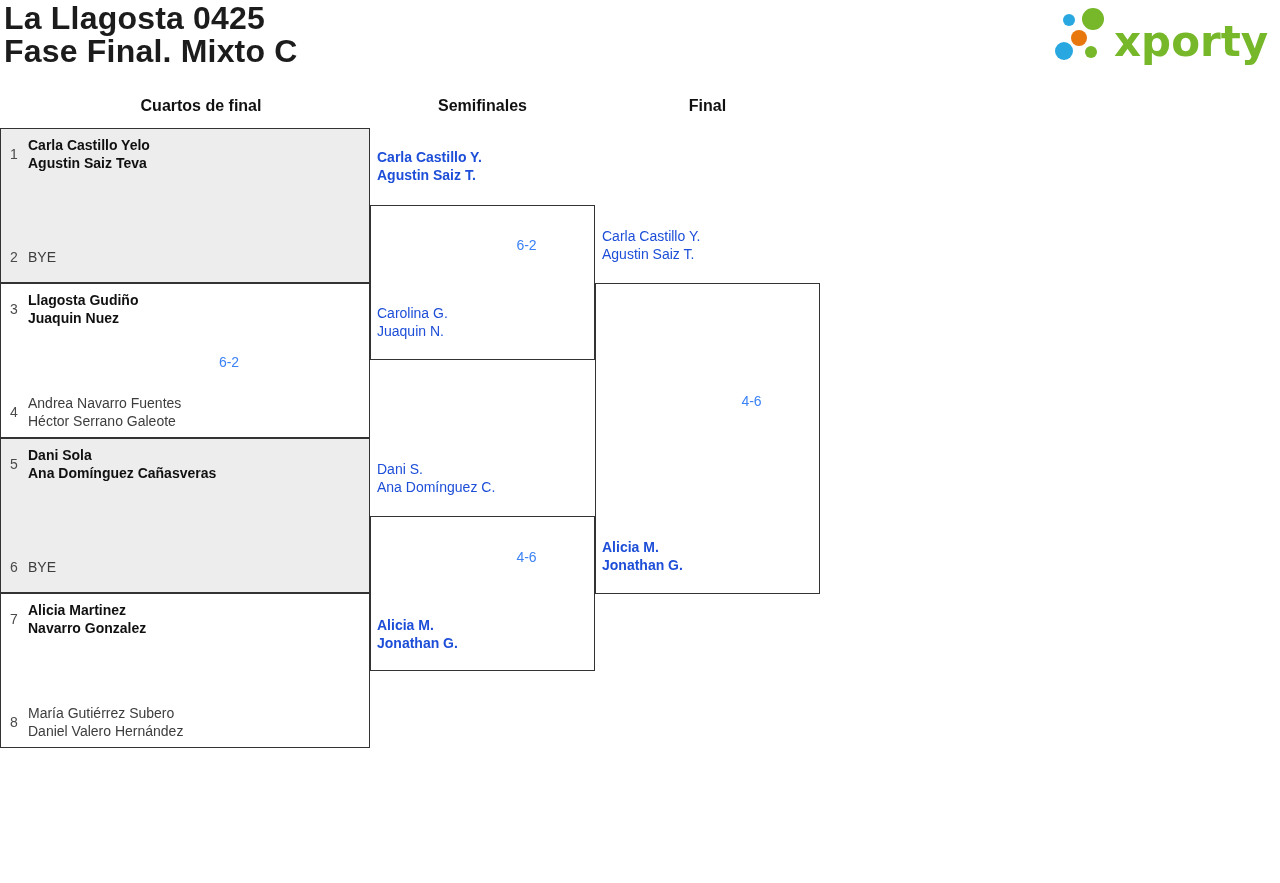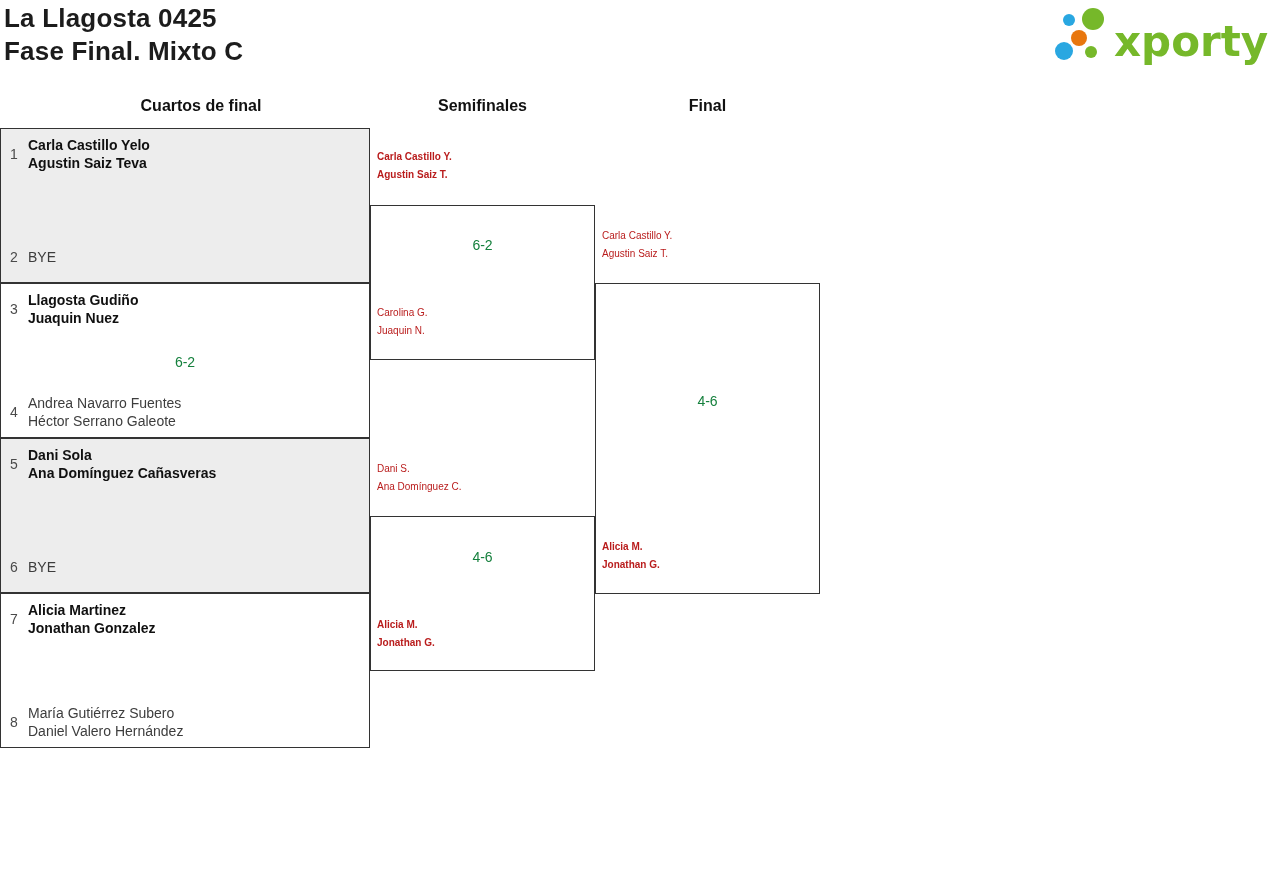--- a/index.html
+++ b/index.html
@@ -1,21 +1,21 @@
 <!DOCTYPE html>
 <html><head>
 <meta charset="utf-8">
 <style>
   html,body{margin:0;padding:0;background:#fff;}
   body{width:1280px;height:883px;position:relative;overflow:hidden;
        font-family:"Liberation Sans","DejaVu Sans",sans-serif;color:#222;}
   .page{position:absolute;inset:0;}
 
   
-  .title{position:absolute;left:4px;top:2px;font-size:26px;line-height:33px;
+  .title{position:absolute;left:4px;top:2px;font-size:32px;line-height:33px;
          font-weight:700;color:#1c1c1c;letter-spacing:.2px;}
   .logo{position:absolute;left:1048px;top:4px;width:232px;height:68px;}
 
   
   .round-header{position:absolute;top:97px;height:20px;text-align:center;
         font-size:16px;font-weight:700;color:#111;}
   .rh-qf{left:16px;width:370px;text-align:center;}
   .rh-sf{left:370px;width:225px;}
   .rh-f{left:595px;width:225px;}
 
@@ -31,24 +31,24 @@
   .box-f  {left:595px;top:283px;width:225px;height:311px;}
 
   
   .row{position:absolute;left:0;width:370px;height:36px;display:flex;align-items:center;}
   .seed{flex:0 0 28px;text-align:center;font-size:14px;color:#4a4a4a;}
   .names{font-size:14px;line-height:18px;color:#3d3d3d;}
   .nl{display:block;}
   .winner{font-weight:700;color:#101010;}
 
   
-  .plabel{position:absolute;width:215px;font-size:10px;line-height:18px;color:#b91c1c;}
+  .plabel{position:absolute;width:215px;font-size:14px;line-height:18px;color:#1d4ed8;}
 
   
-  .score{position:absolute;text-align:center;font-size:14px;line-height:18px;color:#15803d;}
+  .score{position:absolute;text-align:center;font-size:14px;line-height:18px;color:#3b82f6;margin-left:44px;}
   .score-qf{left:0;width:370px;}
   .score-sf{left:370px;width:225px;}
   .score-f{left:595px;width:225px;}
 </style>
 </head>
 <body>
 
 <div class="page">
 
   <div class="title">
@@ -122,21 +122,21 @@
     <span class="names">
       <span class="nl">BYE</span>
 
     </span>
   </div>
 
   <div class="row" style="top:601px">
     <span class="seed">7</span>
     <span class="names winner">
       <span class="nl">Alicia Martinez</span>
-      <span class="nl">Jonathan Gonzalez</span>
+      <span class="nl">Navarro Gonzalez</span>
     </span>
   </div>
   <div class="row" style="top:704px">
     <span class="seed">8</span>
     <span class="names">
       <span class="nl">María Gutiérrez Subero</span>
       <span class="nl">Daniel Valero Hernández</span>
     </span>
   </div>
 

